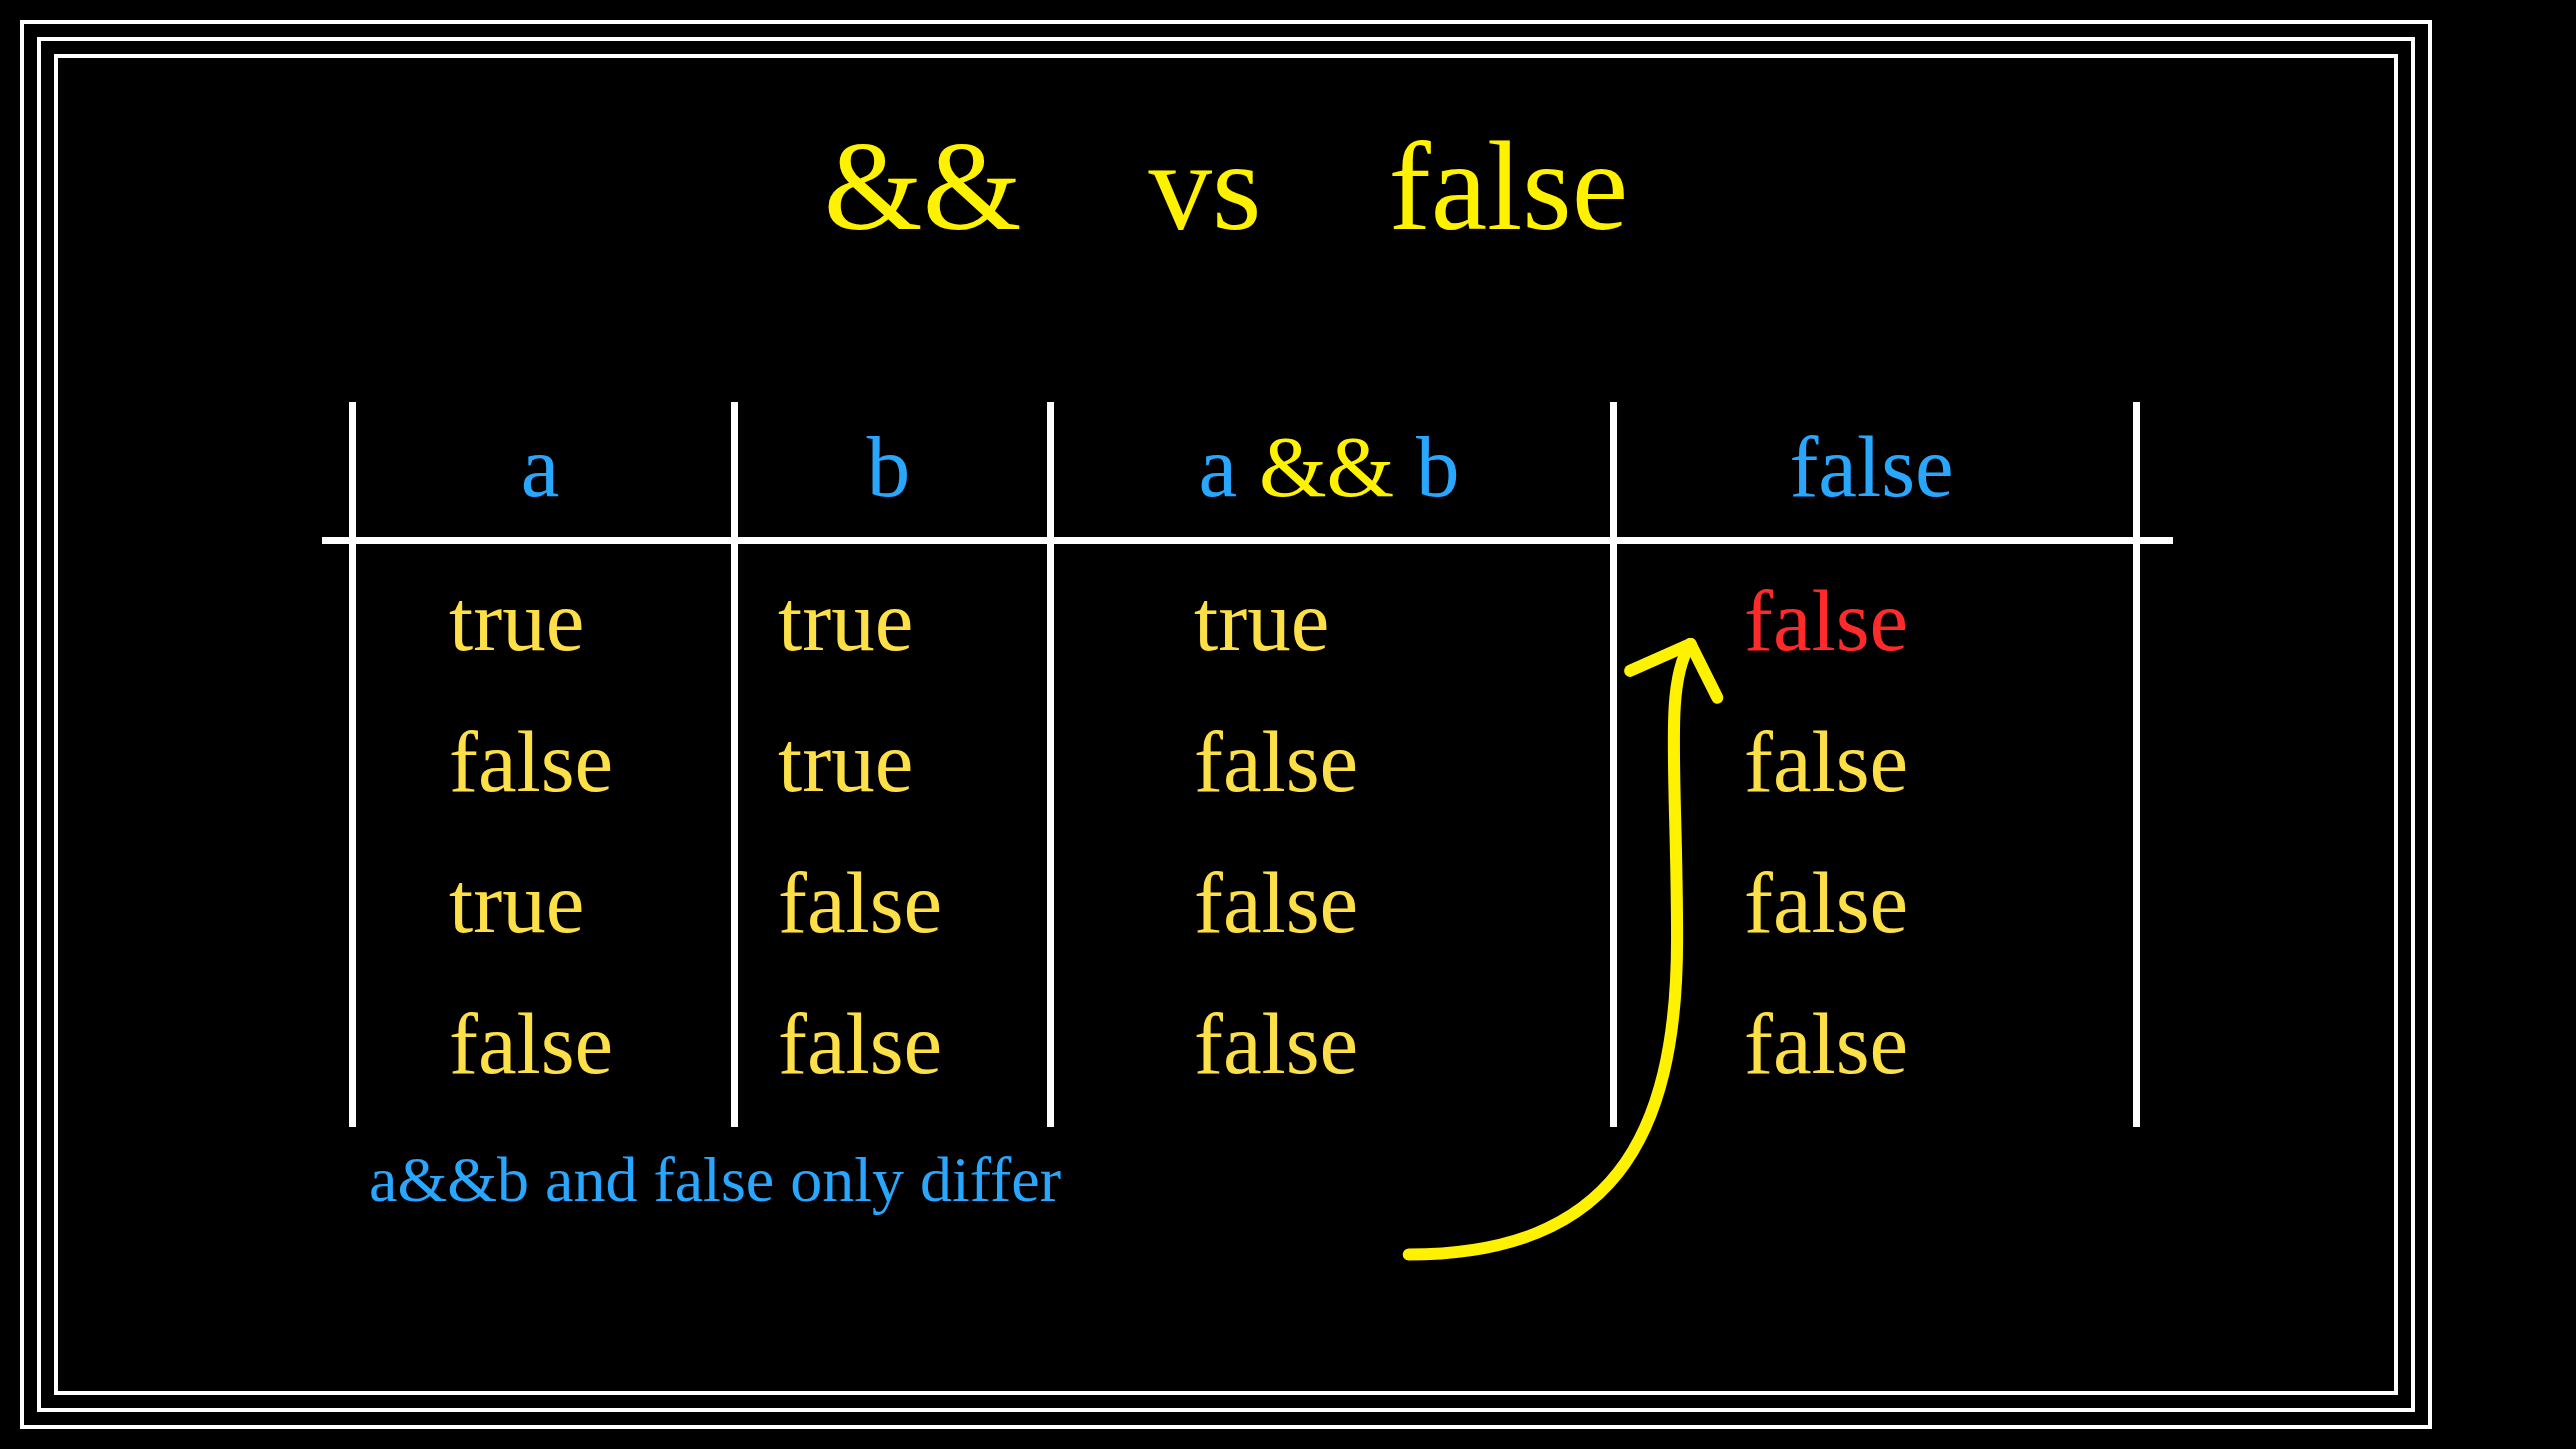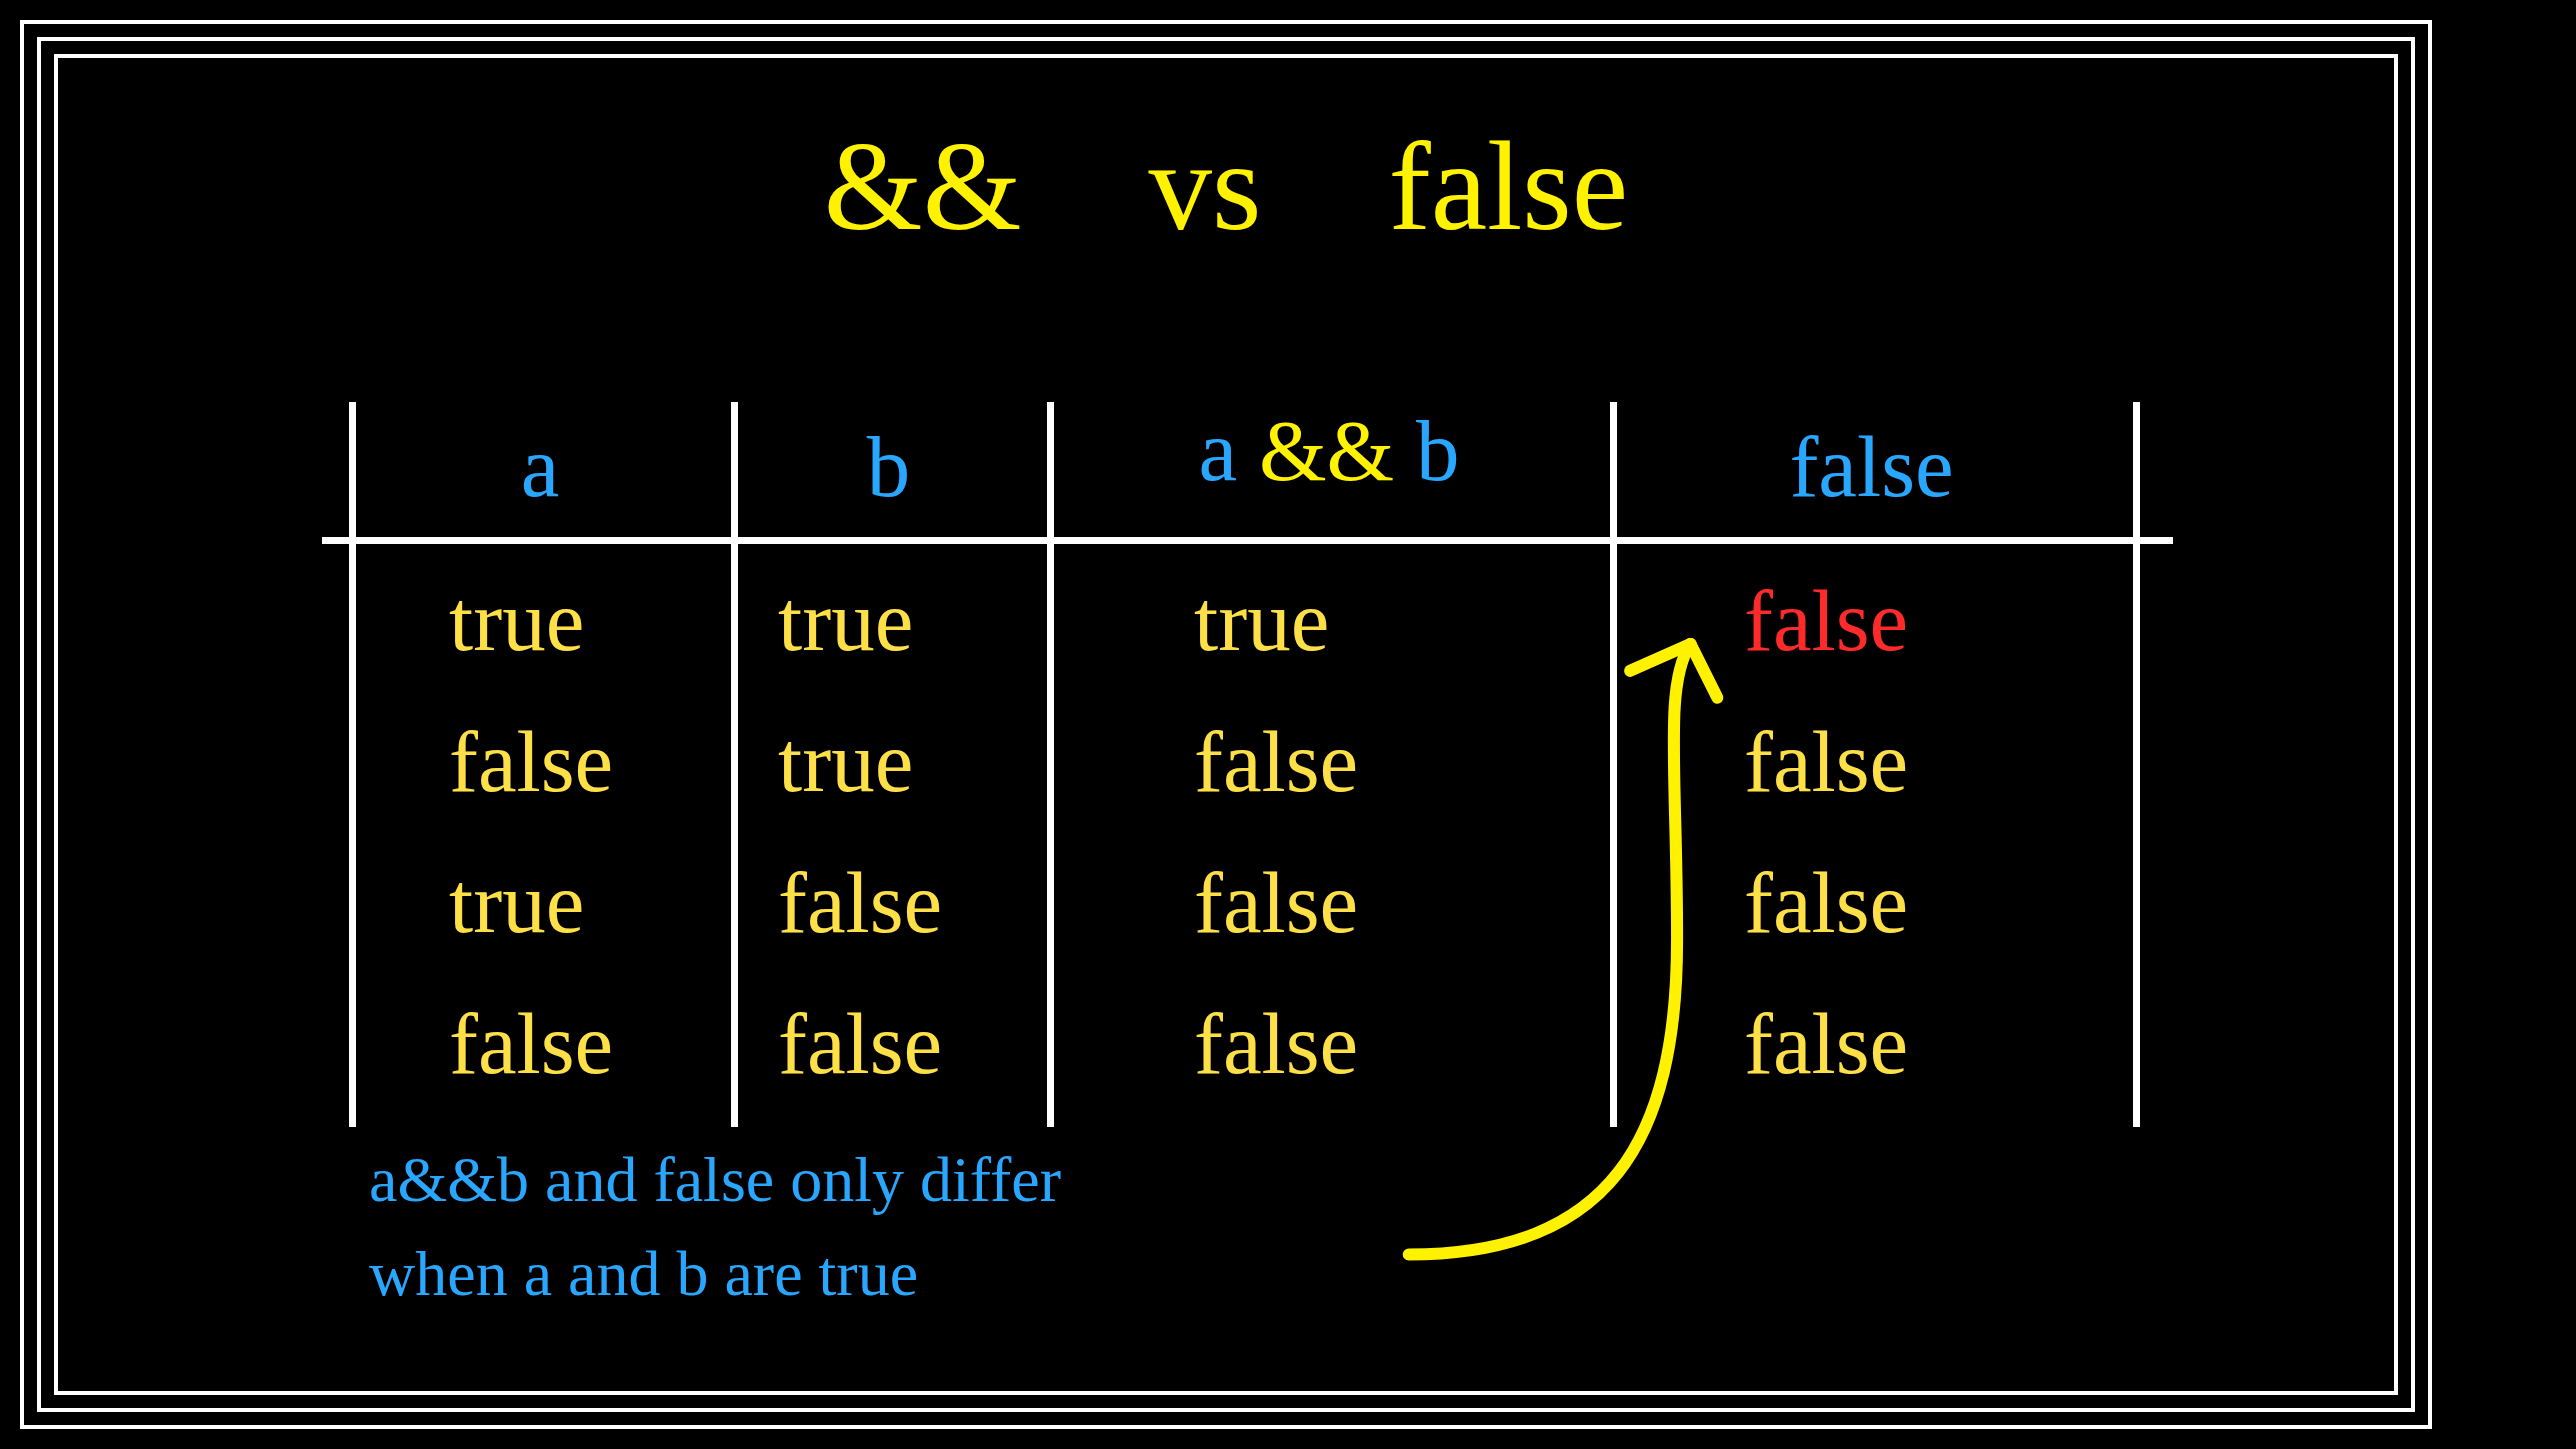--- a/index.html
+++ b/index.html
@@ -111,21 +111,21 @@
   <div class="line vline" style="left:349px;  top:402px; height:725px;"></div>
   <div class="line vline" style="left:731px; top:402px; height:725px;"></div>
   <div class="line vline" style="left:1047px; top:402px; height:725px;"></div>
   <div class="line vline" style="left:1610px; top:402px; height:725px;"></div>
   <div class="line vline" style="left:2133px; top:402px; height:725px;"></div>
 
   <div class="line hline" style="left:322px; top:537px; width:1851px;"></div>
 
   <div class="hdr" style="left:349px;  width:382px; top:416px;">a</div>
   <div class="hdr" style="left:731px; width:315px; top:416px;">b</div>
-  <div class="hdr" style="left:1047px; width:564px; top:400px;">
+  <div class="hdr" style="left:1047px; width:564px; top:416px;">
     <span>a</span>
     <span class="op">&amp;&amp;</span>
     <span>b</span>
   </div>
   <div class="hdr" style="left:1610px; width:523px; top:416px;">false</div>
 
   <div class="cell" style="left:449px;  top:570px;">true</div>
   <div class="cell" style="left:778px; top:570px;">true</div>
   <div class="cell" style="left:1194px; top:570px;">true</div>
   <div class="cell red" style="left:1744px; top:570px;">false</div>
@@ -139,21 +139,20 @@
   <div class="cell" style="left:778px; top:852px;">false</div>
   <div class="cell" style="left:1194px; top:852px;">false</div>
   <div class="cell" style="left:1744px; top:852px;">false</div>
 
   <div class="cell" style="left:449px;  top:993px;">false</div>
   <div class="cell" style="left:778px; top:993px;">false</div>
   <div class="cell" style="left:1194px; top:993px;">false</div>
   <div class="cell" style="left:1744px; top:993px;">false</div>
 
   <div class="note" style="left:369px; top:1140px;">a&amp;&amp;b and false only differ</div>
-  <div class="note" style="left:369px; top:1234px;">when a and b are true</div>
 
   <svg class="arrow" viewBox="0 0 3840 2160">
     <path d="M 2100 1870
              C 2400 1870, 2500 1700, 2500 1400
              C 2500 1150, 2480 1020, 2520 960"></path>
     <path d="M 2520 960 L 2430 1000"></path>
     <path d="M 2520 960 L 2560 1040"></path>
   </svg>
 
 </div>

